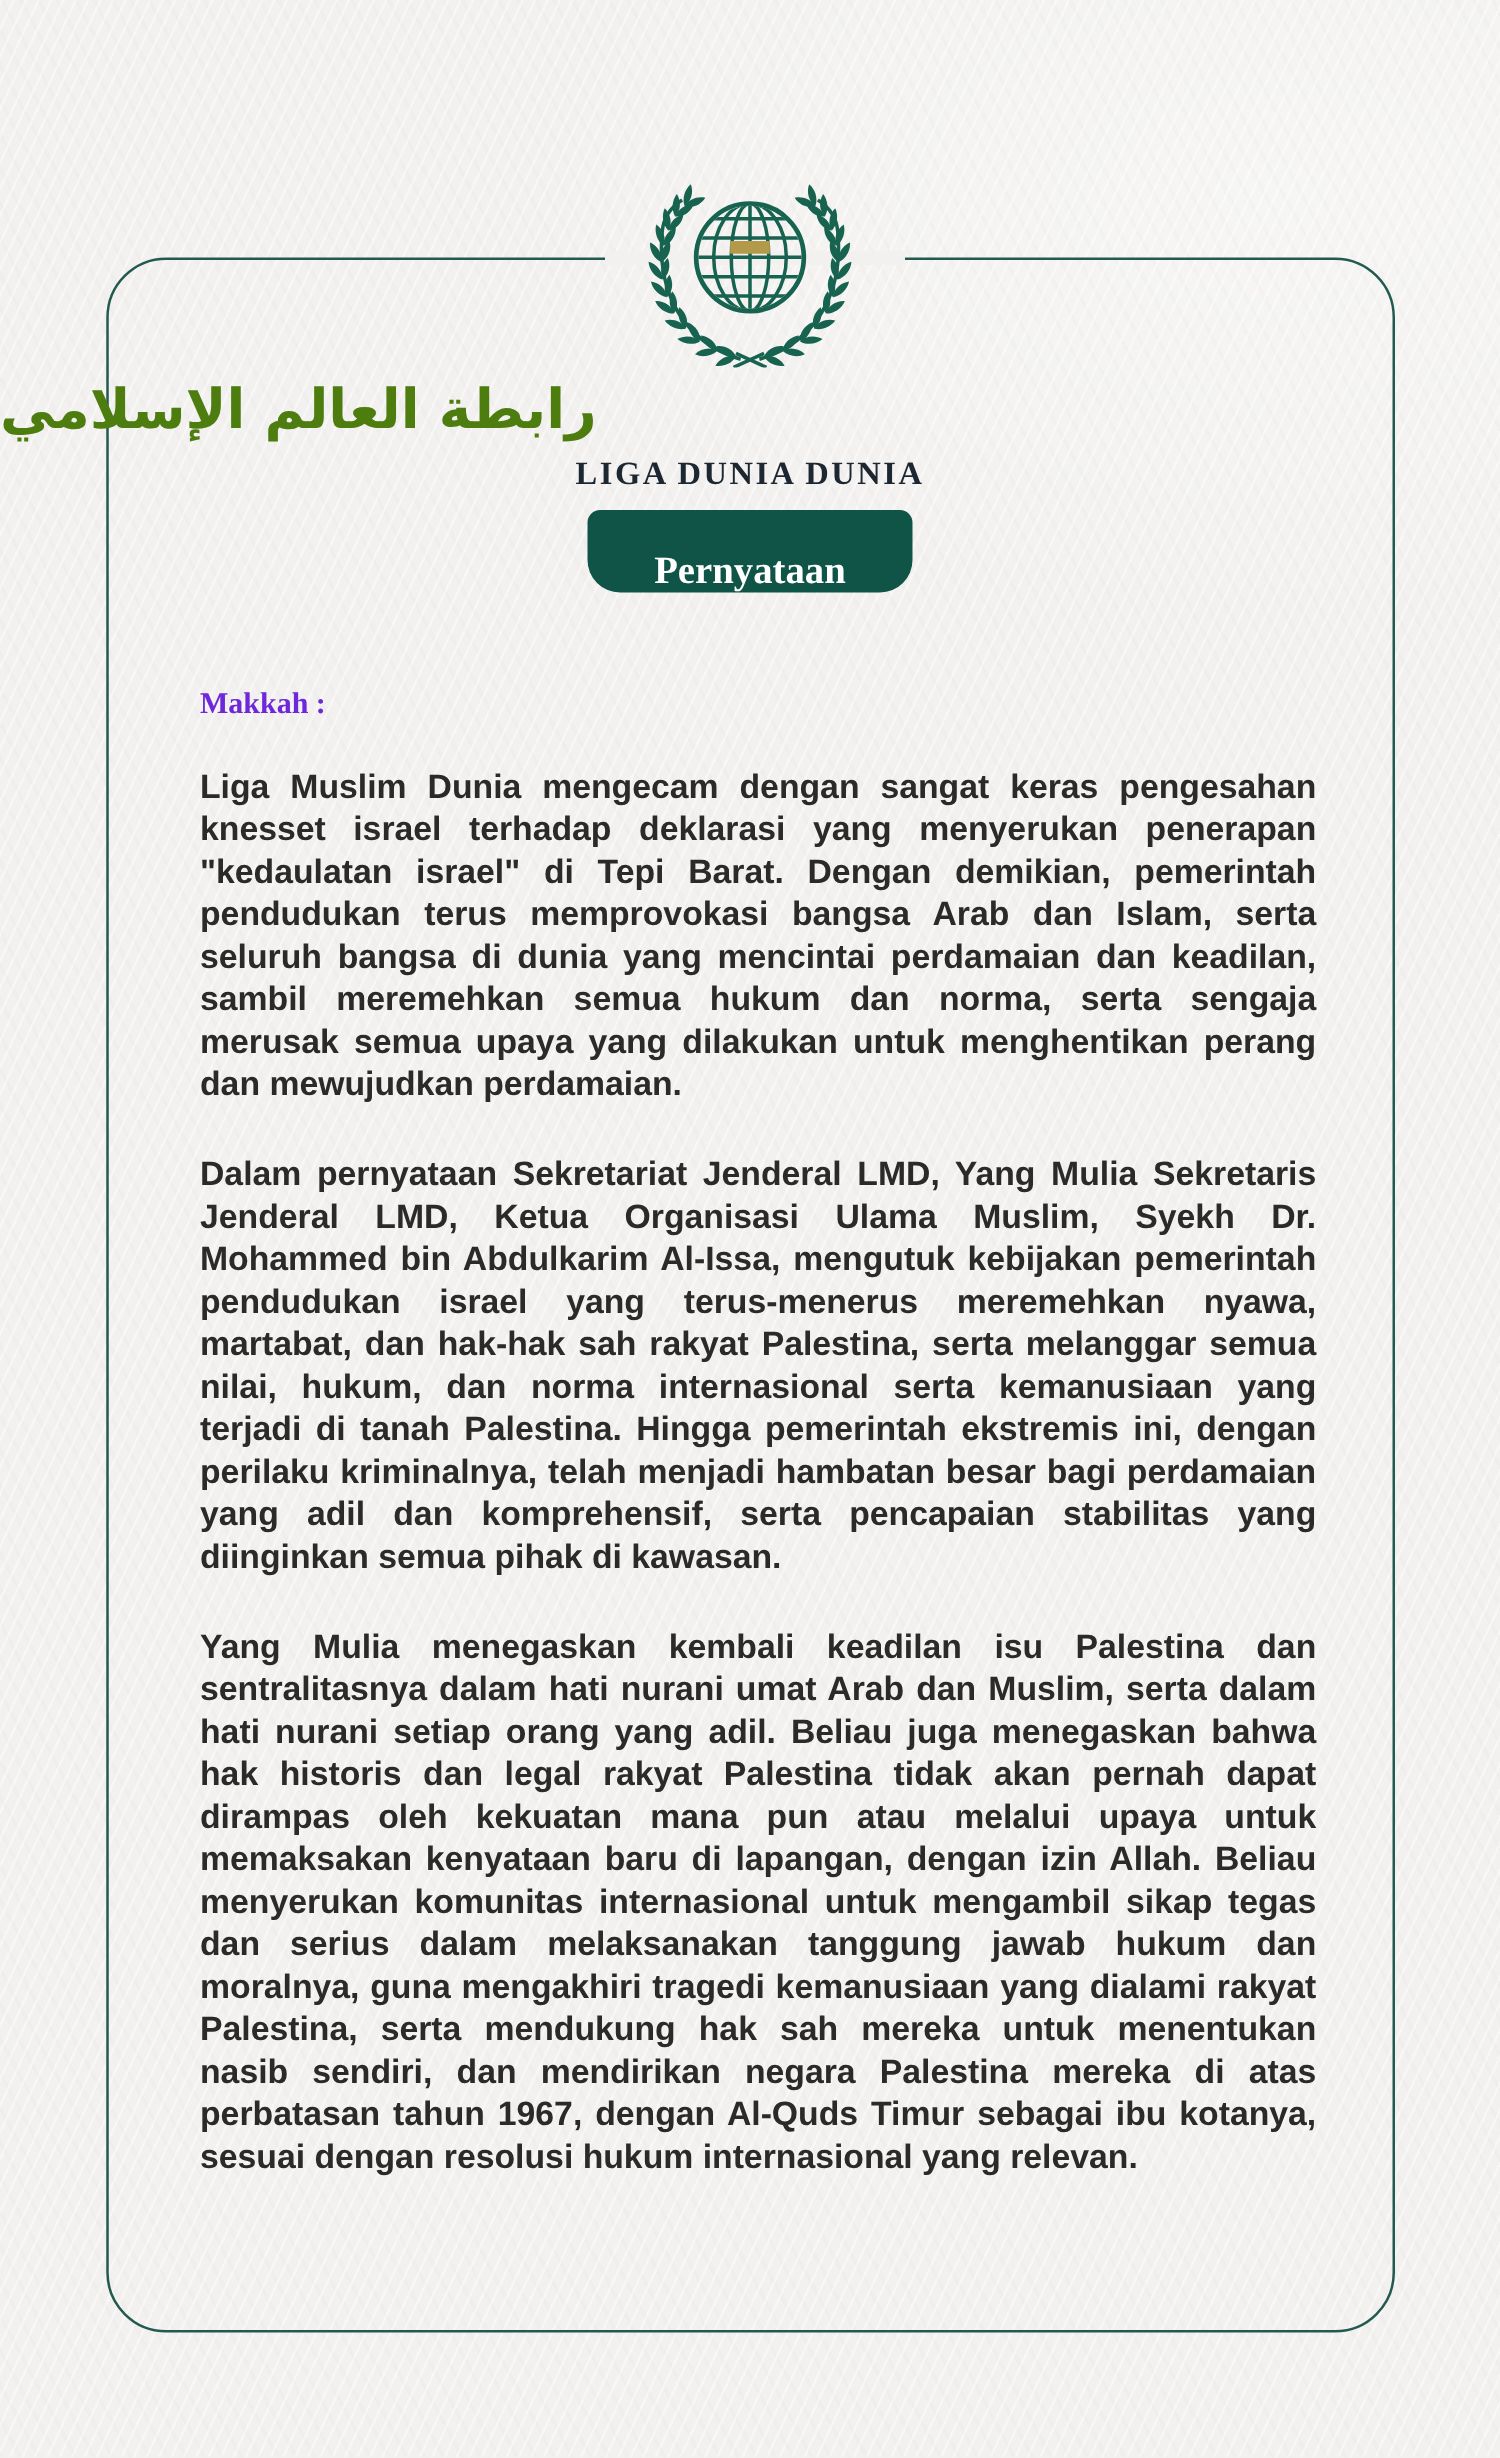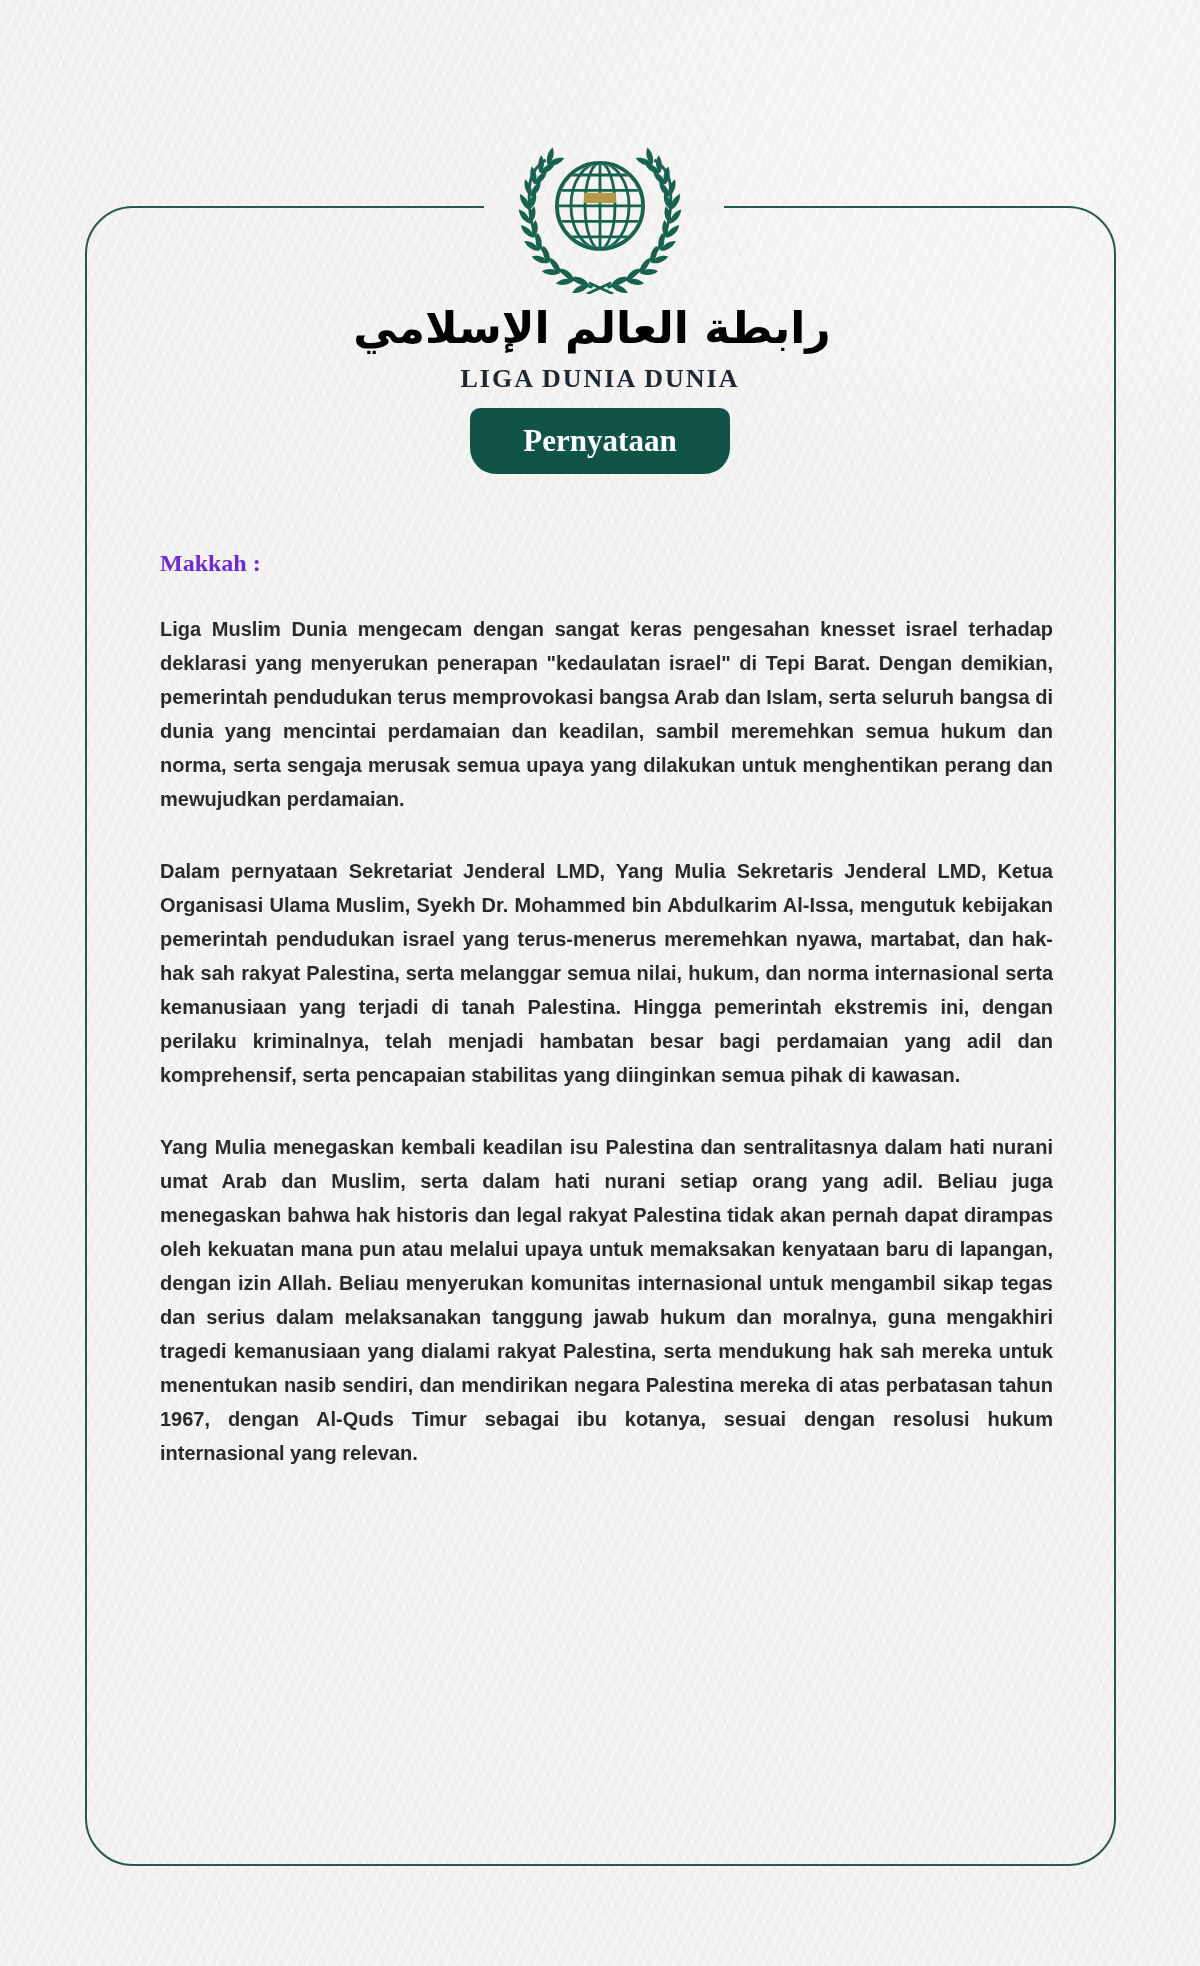--- a/index.html
+++ b/index.html
@@ -35,45 +35,45 @@
     background:#f2f1ef;
   }
   .logo-wrap{
     position:absolute; z-index:3;
     left:497px; top:144px;
     width:206px; height:150px;
   }
   .arabic-wordmark{
     position:absolute; z-index:3;
     left:0; top:296px; width:1184px;
-    text-align:center;
+    text-align:left;
     direction:rtl;
     font-family:"DejaVu Sans", sans-serif;
     font-weight:bold;
     font-size:44px; line-height:64px;
-    color:#000000;
+    color:#4d7c0f;
     letter-spacing:0;
   }
   .latin-wordmark{
     position:absolute; z-index:3;
     left:0; top:366px; width:1200px;
     text-align:center;
     font-family:"Liberation Serif", serif;
     font-weight:bold;
     font-size:26px; line-height:26px;
     letter-spacing:2px;
     color:#1d2732;
   }
   .banner{
     position:absolute; z-index:3;
     left:470px; top:408px;
     width:260px; height:66px;
     background:#0f5447;
     border-radius:10px 10px 26px 26px;
-    display:flex; align-items:center; justify-content:center;
+    display:flex; align-items:flex-end; justify-content:center;
   }
   .banner-label{
     font-family:"Liberation Serif", serif;
     font-weight:bold;
     font-size:31px;
     color:#ffffff;
   }
   .dateline{
     position:absolute; z-index:3;
     left:160px; top:550px;
@@ -81,21 +81,21 @@
     font-weight:bold;
     font-size:24px;
     color:#6d28d9;
   }
   .body-text{
     position:absolute; z-index:3;
     left:160px; top:612px;
     width:893px;
     font-family:"Liberation Sans", sans-serif;
     font-weight:600;
-    font-size:20px;
+    font-size:27px;
     line-height:34px;
     color:#2b2a28;
     text-align:justify;
   }
   .body-text p{ margin-bottom:38px; }
   .body-text p:last-child{ margin-bottom:0; }
   svg .green-stroke{ stroke:#176350; fill:none; }
   svg .green-fill{ fill:#176350; }
 </style>
 </head>

